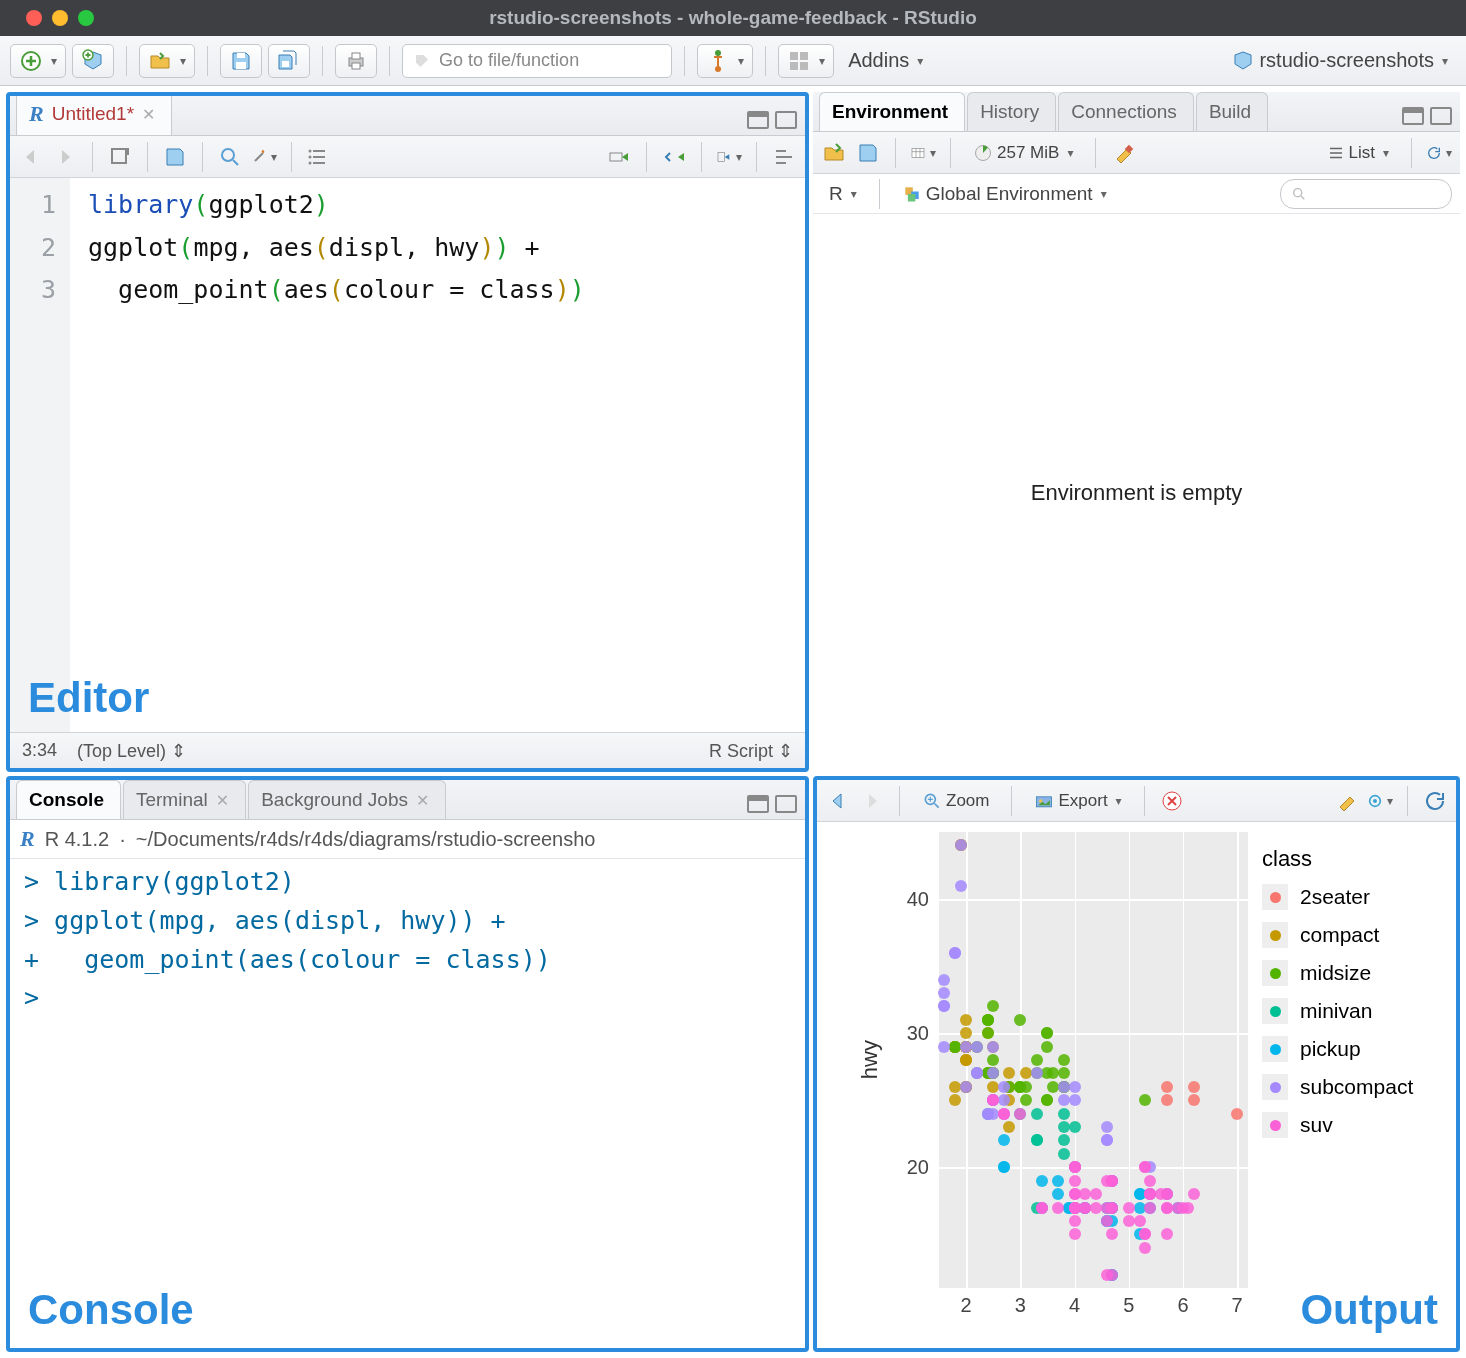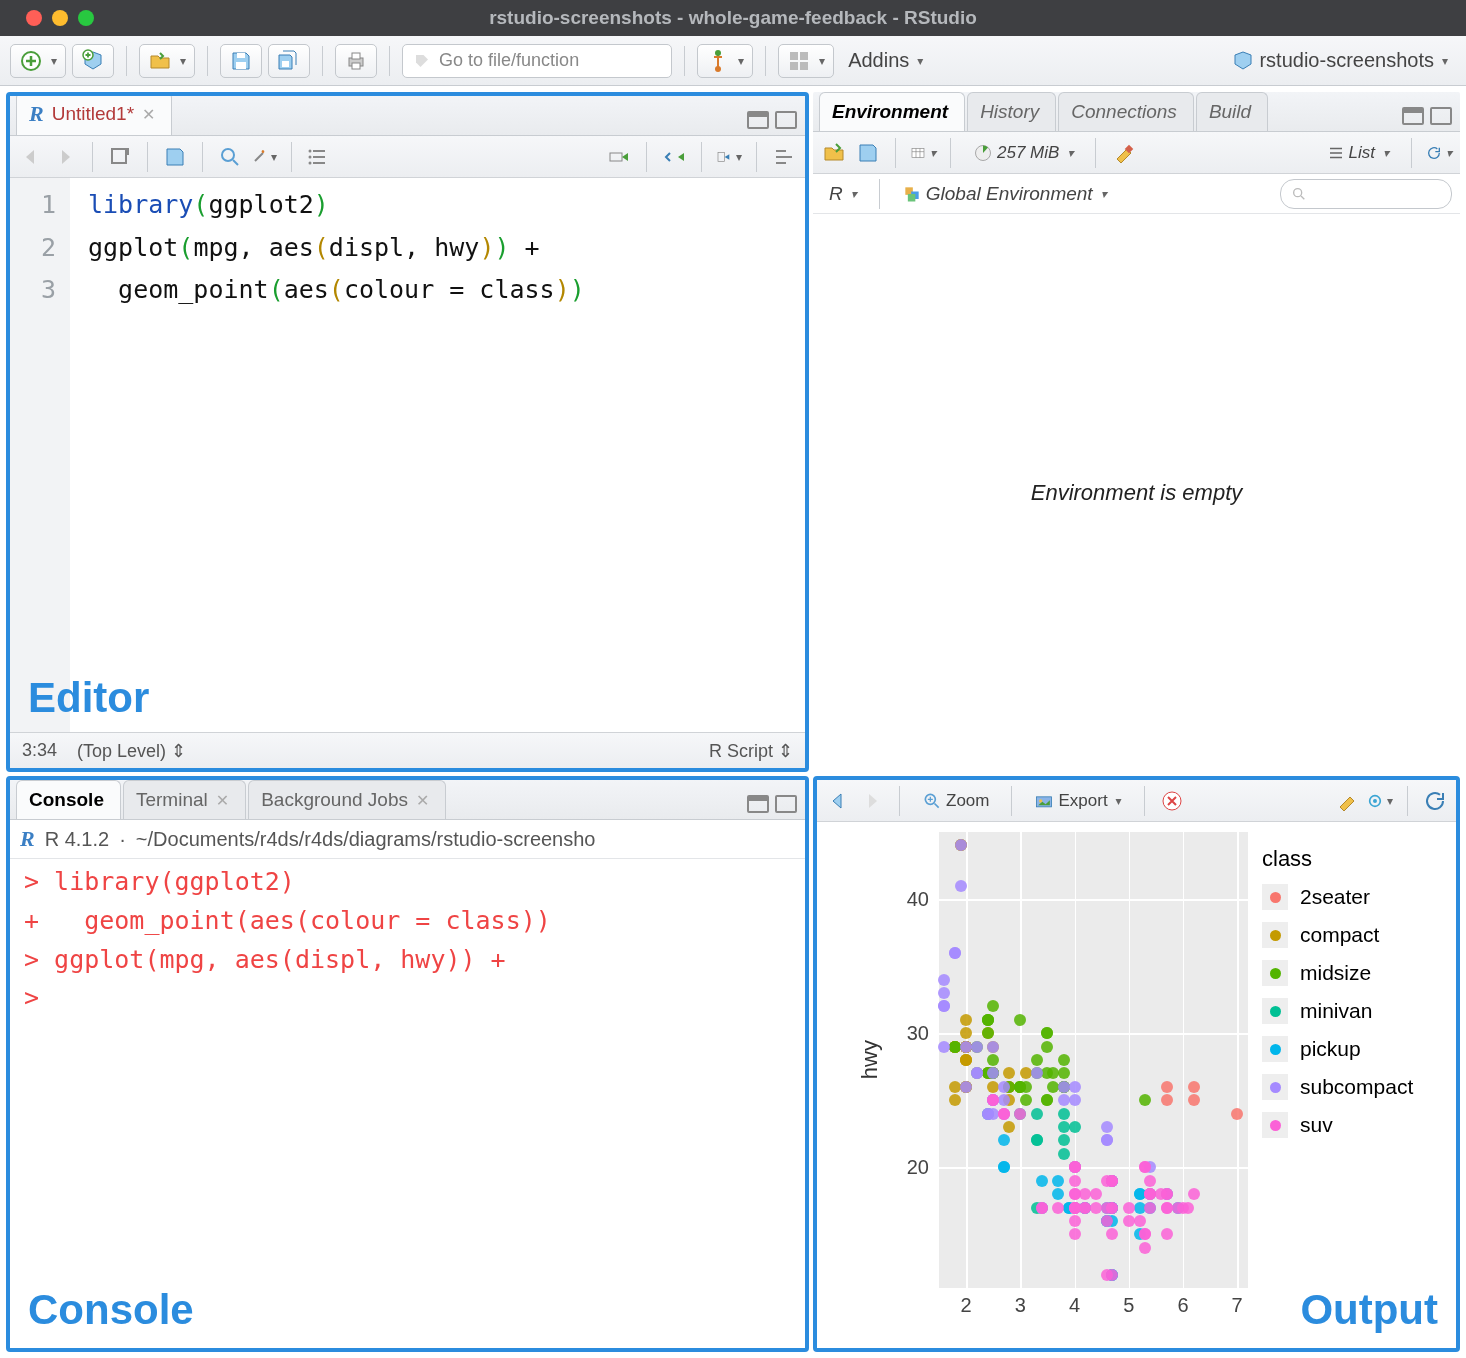--- a/index.html
+++ b/index.html
@@ -39,21 +39,21 @@
   .goto{
     height:34px;width:270px;border:1px solid #c4c8cd;border-radius:5px;
     background:#fff;display:flex;align-items:center;padding:0 10px;color:#888;gap:8px;
   }
   .caret::after{content:"▾";font-size:12px;margin-left:4px;color:#666;}
   .proj-switch{margin-left:auto;}
 
   
   .content{flex:1;display:grid;grid-template-columns: 803px 1fr; grid-template-rows: 680px 1fr; gap:4px; padding:6px; background:#fff;}
   .pane{border:4px solid #2b8cde; border-radius:4px; background:#fff; display:flex; flex-direction:column; overflow:hidden; position:relative;}
-  .pane.env{border:none;font-style:italic;}
+  .pane.env{border:none;}
   .overlay-label{
     position:absolute; font-size:42px; font-weight:600; color:#2b8cde;
     font-family: "Segoe UI", -apple-system, sans-serif;
     margin-top: 32px;
   }
 
   
   .tabs{height:40px;background:linear-gradient(#f2f4f7,#e9ebee);border-bottom:1px solid #c8ccd1;display:flex;align-items:flex-end;padding-left:6px;}
   .tab{
     padding:8px 16px 8px 12px;border:1px solid #c8ccd1;border-bottom:none;
@@ -76,21 +76,21 @@
   
   .editor-body{flex:1;display:flex;font-family:"Menlo","Consolas",monospace;font-size:25px;line-height:1.7;overflow:hidden;}
   .gutter{width:60px;background:#f2f3f5;color:#9aa0a6;text-align:right;padding:6px 14px 0 0;}
   .code{padding:6px 0 0 18px;white-space:pre;}
   .kw{color:#1a4db5;} .fn{color:#111;} .paren1{color:#1a9e2f;} .paren2{color:#b38700;}
   .statbar{height:36px;background:linear-gradient(#f6f7f9,#eceef1);border-top:1px solid #d0d3d7;display:flex;align-items:center;padding:0 12px;color:#555;font-size:18px;}
   .statbar .sp{flex:1;}
 
   
   .console-body{flex:1;font-family:"Menlo","Consolas",monospace;font-size:25px;line-height:1.55;padding:4px 14px;white-space:pre;overflow:hidden;}
-  .prompt{color:#ef4444;}
+  .prompt{color:#0369a1;}
   .con-info{font-size:20px;color:#555;padding:6px 10px;display:flex;align-items:center;gap:10px;border-bottom:1px solid #e3e5e8;}
 
   
   .env-pane{border:1px solid #c8ccd1;border-radius:2px;}
   .env-empty{flex:1;display:flex;align-items:center;justify-content:center;color:#222;font-size:22px;}
   .env-search{height:30px;border:1px solid #c4c8cd;border-radius:14px;flex:1;max-width:230px;background:#fff;display:flex;align-items:center;padding:0 10px;color:#aaa;}
 
   
   .plot-area{flex:1;background:#fff;position:relative;}
   .chart-wrap{position:absolute;left:36px;top:10px;right:18px;bottom:60px;display:flex;}
@@ -421,21 +421,21 @@
         <div class="tab-spacer"></div>
         <div class="winctl">
             <div class="winbox" style="border-top-width:6px"></div>
             <div class="winbox"></div>
           </div>
       </div>
       <div class="con-info">
         <span class="r-icon">R</span>
         <span>R 4.1.2</span> · <span style="overflow:hidden;text-overflow:ellipsis;white-space:nowrap;">~/Documents/r4ds/r4ds/diagrams/rstudio-screensho</span>
       </div>
-      <div class="console-body" id="conbody"><div class="prompt">&gt; library(ggplot2)</div><div class="prompt">+   geom_point(aes(colour = class))</div><div class="prompt">&gt; ggplot(mpg, aes(displ, hwy)) +</div><div class="prompt">&gt; </div></div>
+      <div class="console-body" id="conbody"><div class="prompt">&gt; library(ggplot2)</div><div class="prompt">&gt; ggplot(mpg, aes(displ, hwy)) +</div><div class="prompt">+   geom_point(aes(colour = class))</div><div class="prompt">&gt; </div></div>
       <div class="overlay-label" style="left:18px;bottom:14px">Console</div>
     </div>
 
     <div class="pane">
       <div class="subbar">
         <div class="ico">
             <svg class="ic" viewBox="0 0 24 24">
               <path d="M15 5l-8 7 8 7z" fill="#9ecff0" stroke="#3a7fb5"></path>
             </svg>
           </div>

